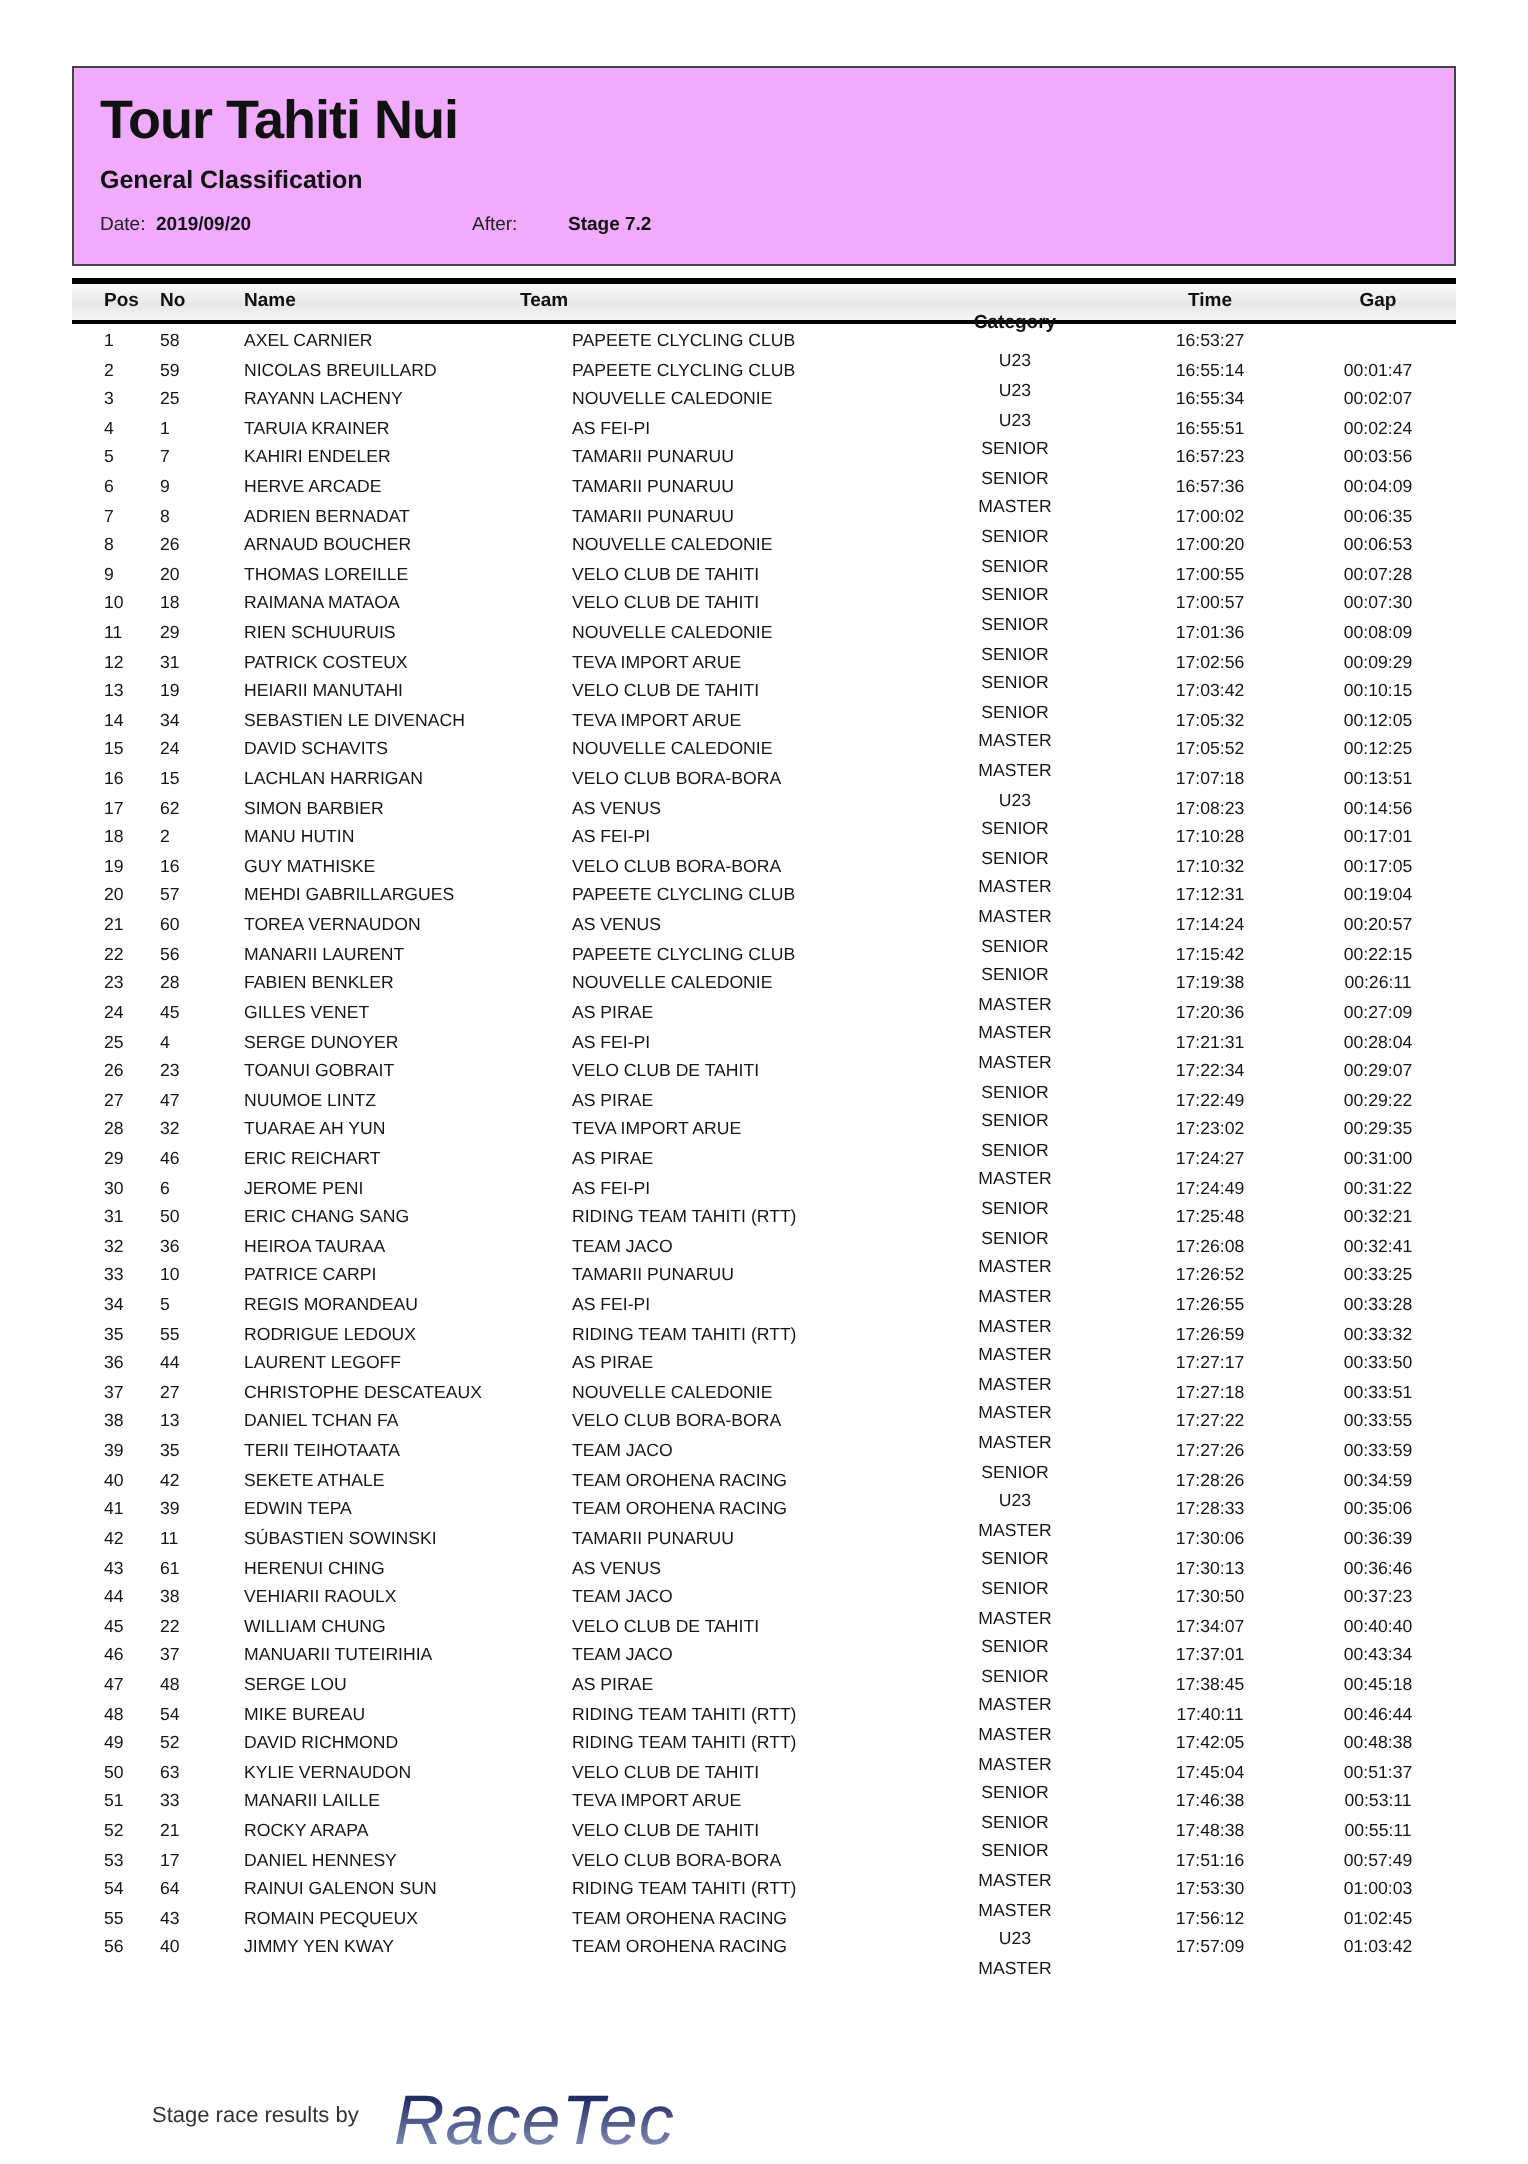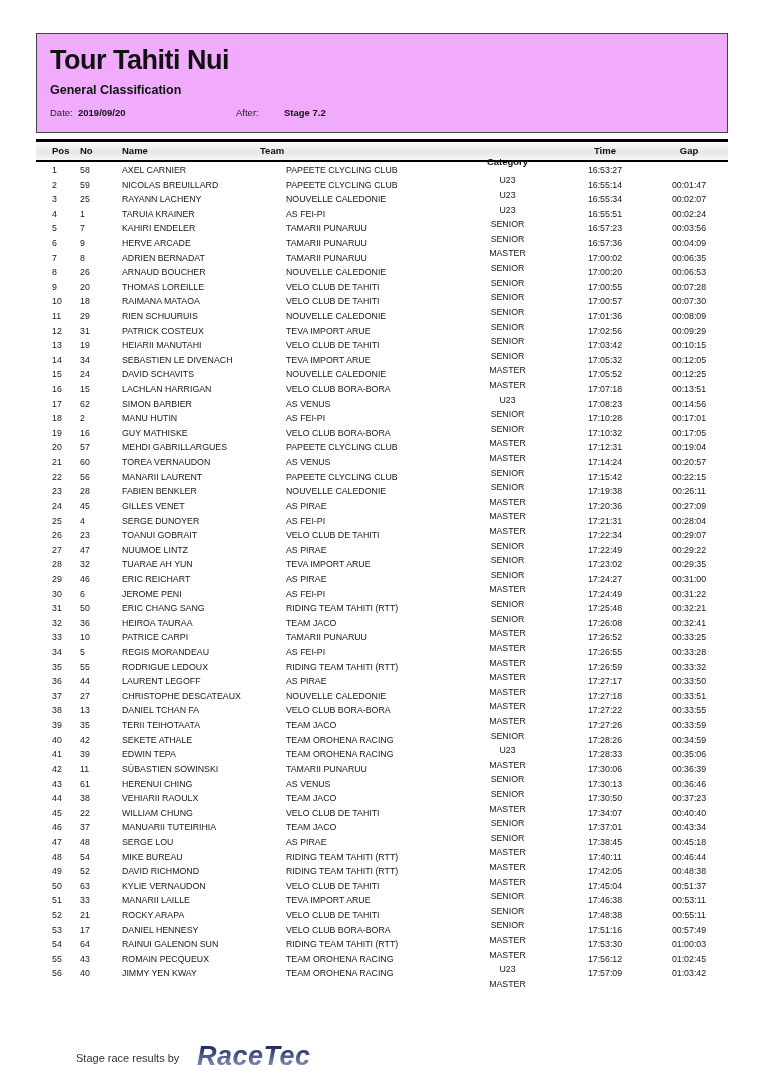--- a/index.html
+++ b/index.html
@@ -31,21 +31,21 @@
   .c-name { width:138px; text-align:left; white-space:nowrap; overflow:visible; }
   .c-team { width:195px; text-align:left; white-space:nowrap;padding-left:26px; }
   .c-cat  { width:105px; text-align:center;margin-top:21px; }
   .c-time { width:90px;  text-align:center; }
   .c-gap  { width:78px;  text-align:center; }
   .th.c-name, .th.c-team { padding-left:0; }
 
   
   .footer { position:absolute; left:0; top:1040px; width:764px; height:34px; }
   .footer-caption { position:absolute; left:76px; top:12px; font-size:11px; color:#333; }
-  .logo { position:absolute; left:197px; top:1px; font-size:27px; font-weight:bold; font-style:italic;
+  .logo { position:absolute; left:197px; top:1px; font-size:35px; font-weight:normal; font-style:italic;
           letter-spacing:0.5px; color:transparent; -webkit-background-clip:text; background-clip:text;
           text-shadow:none; }
 </style>
 </head>
 <body>
 
 <div class="page">
 
   <div class="header-box">
     <div class="title">Tour Tahiti Nui</div>

